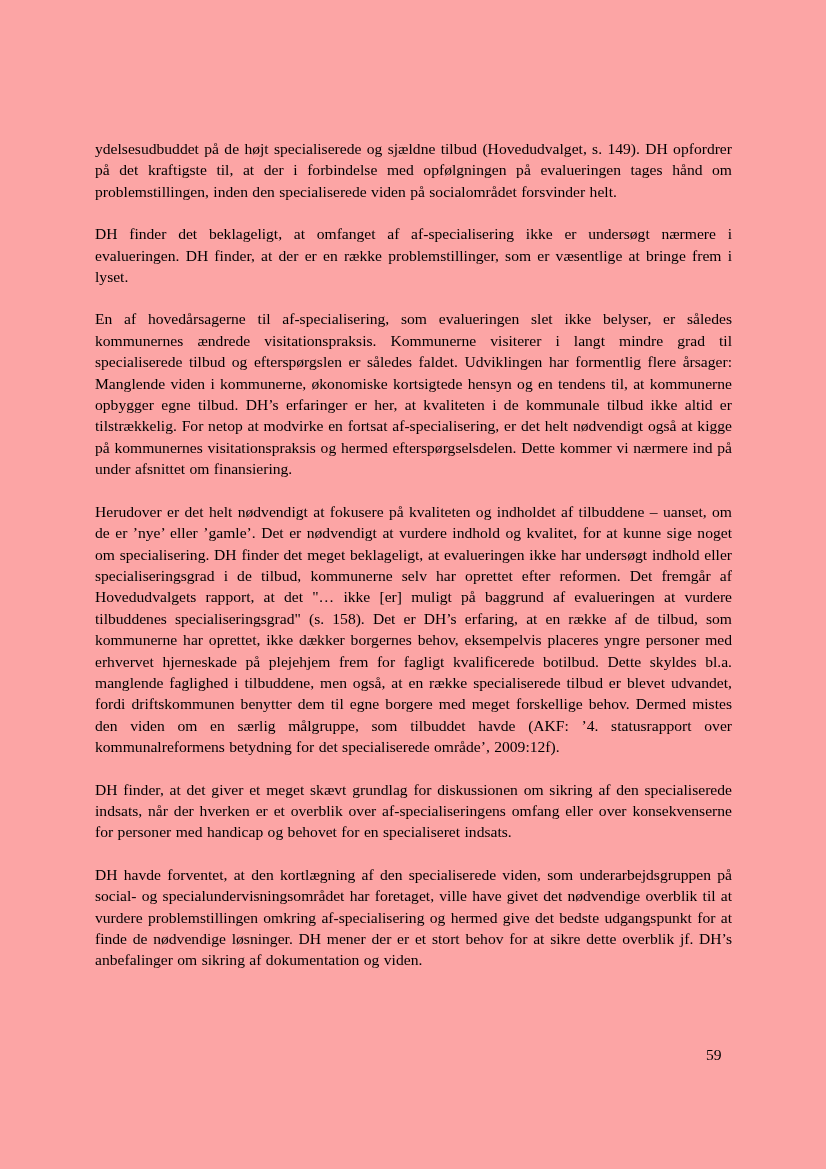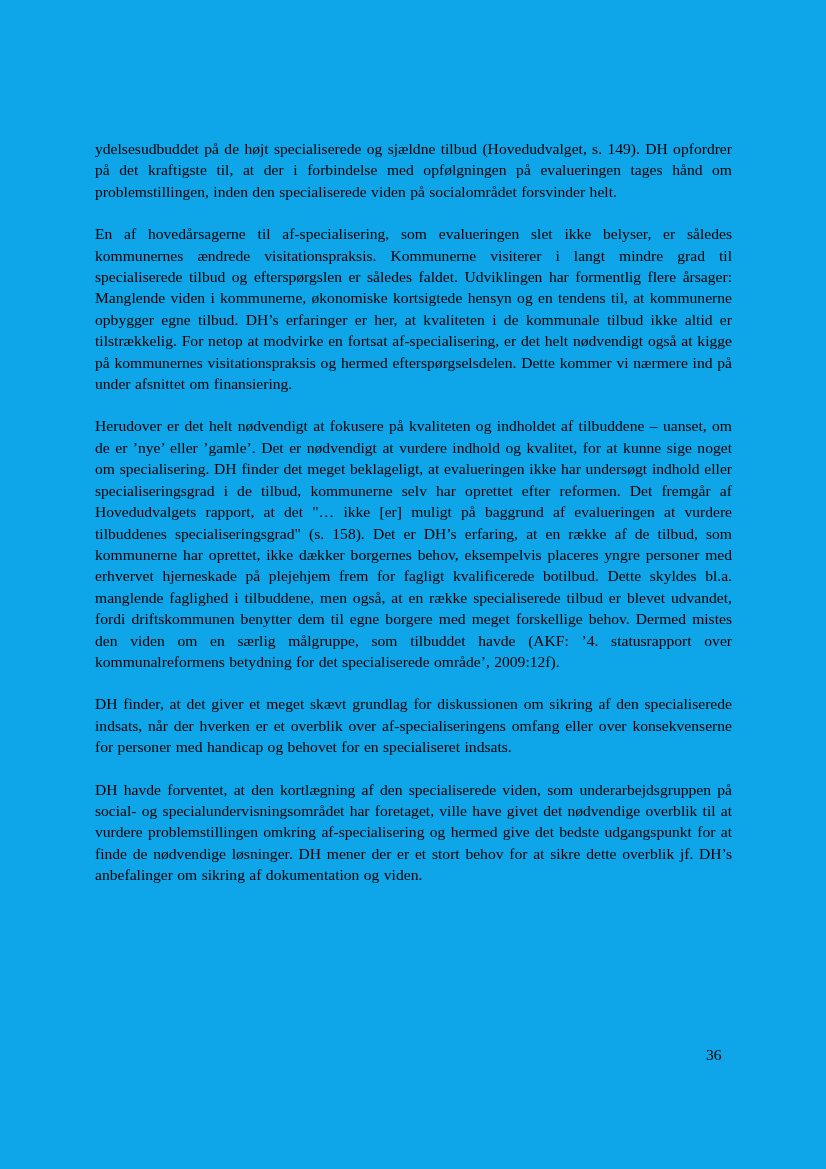--- a/index.html
+++ b/index.html
@@ -5,21 +5,21 @@
   html, body {
     margin: 0;
     padding: 0;
     background: #e8e8e8;
   }
   .page {
     position: relative;
     width: 826px;
     height: 1169px;
     margin: 0 auto;
-    background: #0ea5e9;
+    background: #fca5a5;
     color: #000;
     font-family: "Liberation Serif", "DejaVu Serif", serif;
     overflow: hidden;
     box-shadow: 0 0 4px rgba(0,0,0,0.25);
   }
   .text-block {
     position: absolute;
     left: 95px;
     top: 138px;
     width: 637px;
@@ -40,19 +40,20 @@
     font-size: 15.6px;
     line-height: 21px;
   }
 </style>
 </head>
 <body>
 
 <div class="page">
   <div class="text-block">
       <p><span>ydelsesudbuddet på de højt specialiserede og sjældne tilbud (Hovedudvalget, s. 149). DH opfordrer på det kraftigste til, at der i forbindelse med opfølgningen på evalueringen tages hånd om problemstillingen, inden den specialiserede viden på socialområdet forsvinder helt.</span></p>
+      <p><span>DH finder det beklageligt, at omfanget af af-specialisering ikke er undersøgt nærmere i evalueringen. DH finder, at der er en række problemstillinger, som er væsentlige at bringe frem i lyset.</span></p>
       <p><span>En af hovedårsagerne til af-specialisering, som evalueringen slet ikke belyser, er således kommunernes ændrede visitationspraksis. Kommunerne visiterer i langt mindre grad til specialiserede tilbud og efterspørgslen er således faldet. Udviklingen har formentlig flere årsager: Manglende viden i kommunerne, økonomiske kortsigtede hensyn og en tendens til, at kommunerne opbygger egne tilbud. DH’s erfaringer er her, at kvaliteten i de kommunale tilbud ikke altid er tilstrækkelig. For netop at modvirke en fortsat af-specialisering, er det helt nødvendigt også at kigge på kommunernes visitationspraksis og hermed efterspørgselsdelen. Dette kommer vi nærmere ind på under afsnittet om finansiering.</span></p>
       <p><span>Herudover er det helt nødvendigt at fokusere på kvaliteten og indholdet af tilbuddene – uanset, om de er ’nye’ eller ’gamle’. Det er nødvendigt at vurdere indhold og kvalitet, for at kunne sige noget om specialisering. DH finder det meget beklageligt, at evalueringen ikke har undersøgt indhold eller specialiseringsgrad i de tilbud, kommunerne selv har oprettet efter reformen. Det fremgår af Hovedudvalgets rapport, at det "… </span><span class="italic">ikke</span><span> [er] </span><span class="italic">muligt på baggrund af evalueringen at vurdere tilbuddenes specialiseringsgrad</span><span>" (s. 158). Det er DH’s erfaring, at en række af de tilbud, som kommunerne har oprettet, ikke dækker borgernes behov, eksempelvis placeres yngre personer med erhvervet hjerneskade på plejehjem frem for fagligt kvalificerede botilbud. Dette skyldes bl.a. manglende faglighed i tilbuddene, men også, at en række specialiserede tilbud er blevet udvandet, fordi driftskommunen benytter dem til egne borgere med meget forskellige behov. Dermed mistes den viden om en særlig målgruppe, som tilbuddet havde (AKF: ’4. statusrapport over kommunalreformens betydning for det specialiserede område’, 2009:12f).</span></p>
       <p><span>DH finder, at det giver et meget skævt grundlag for diskussionen om sikring af den specialiserede indsats, når der hverken er et overblik over af-specialiseringens omfang eller over konsekvenserne for personer med handicap og behovet for en specialiseret indsats.</span></p>
       <p><span>DH havde forventet, at den kortlægning af den specialiserede viden, som underarbejdsgruppen på social- og specialundervisningsområdet har foretaget, ville have givet det nødvendige overblik til at vurdere problemstillingen omkring af-specialisering og hermed give det bedste udgangspunkt for at finde de nødvendige løsninger. DH mener der er et stort behov for at sikre dette overblik jf. DH’s anbefalinger om sikring af dokumentation og viden.</span></p>
     </div>
-  <div class="page-number">36</div>
+  <div class="page-number">59</div>
 </div>
 
 </body></html>

